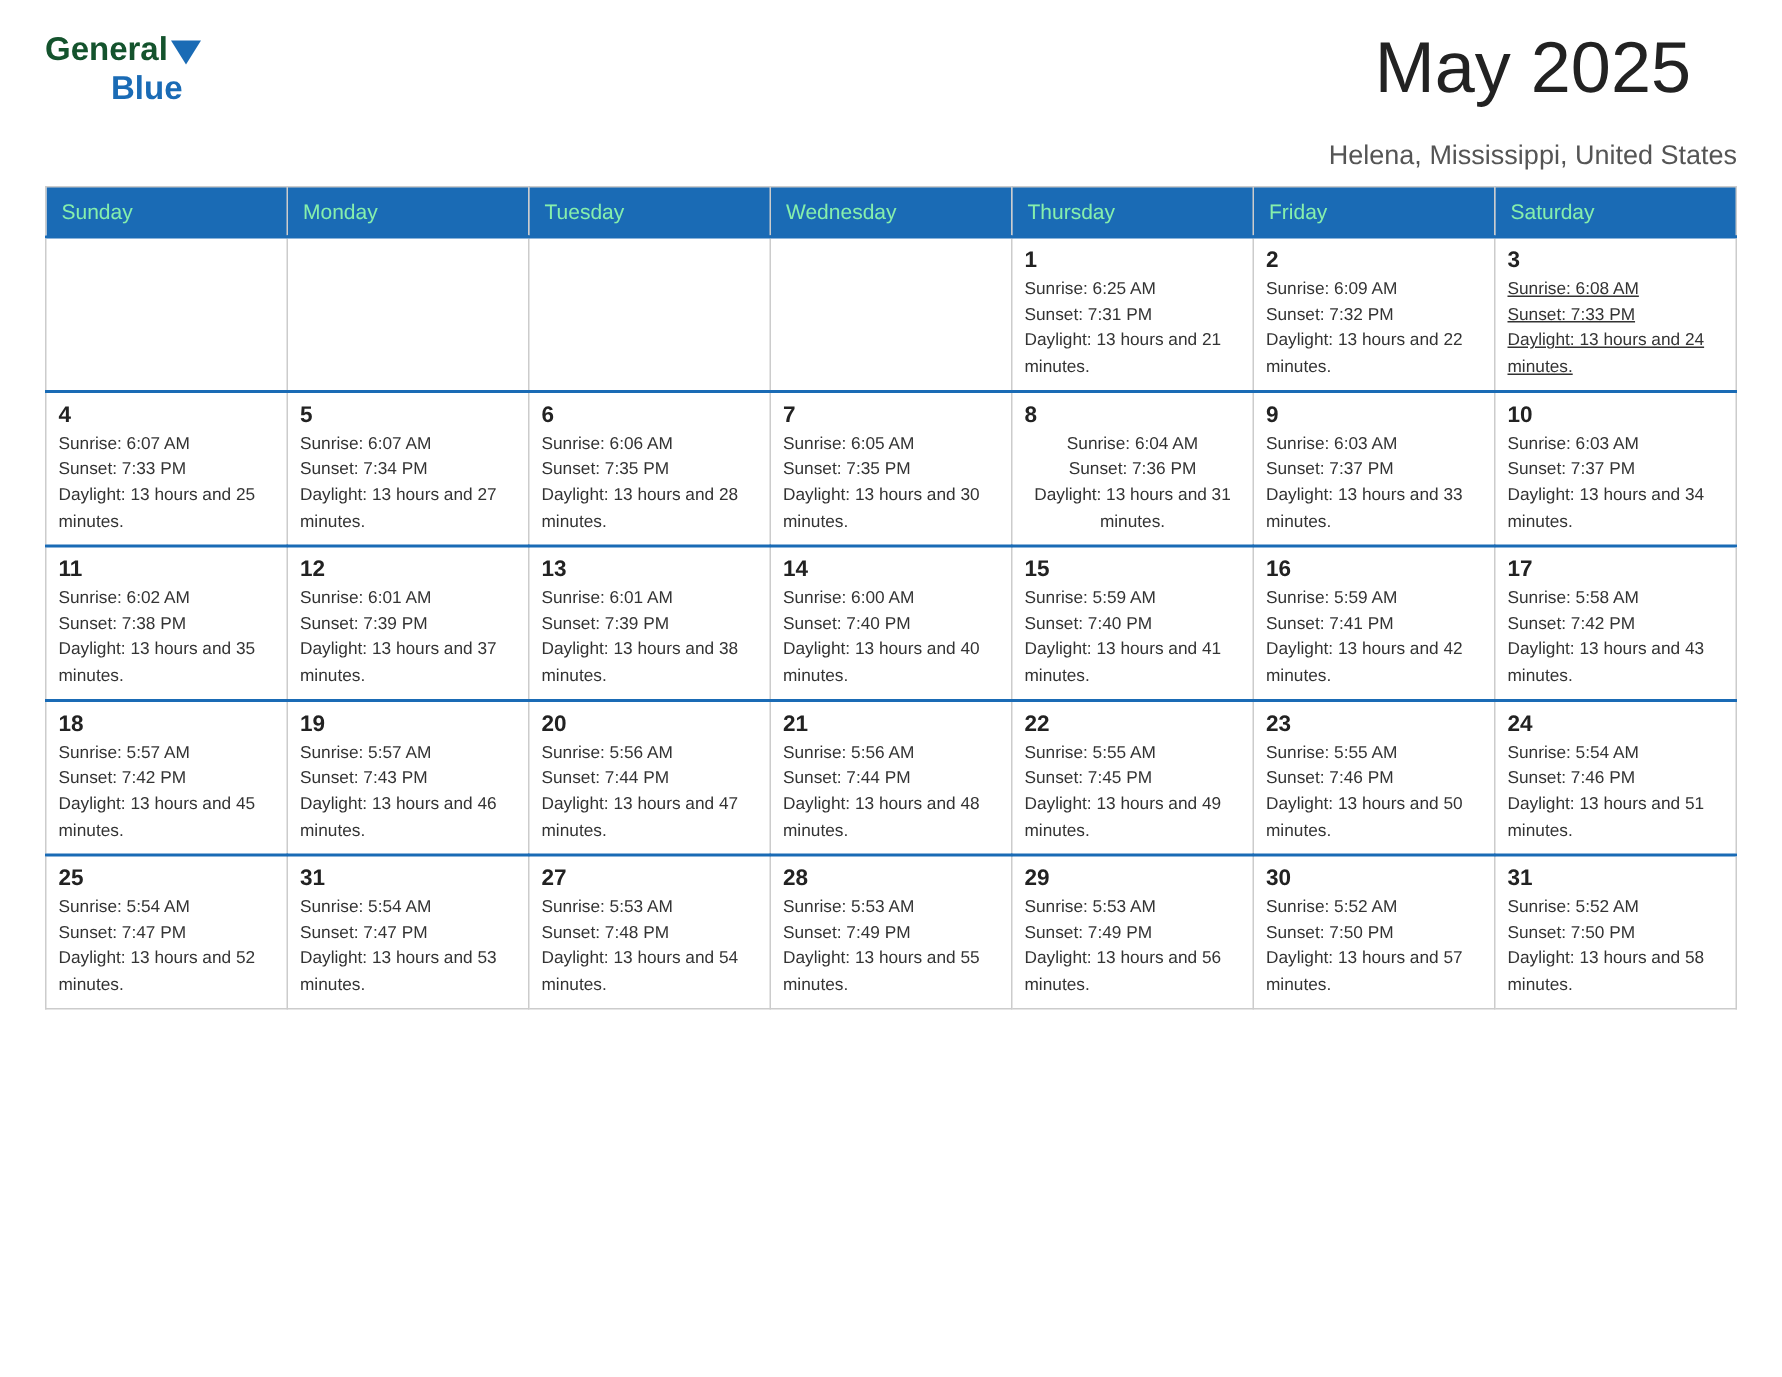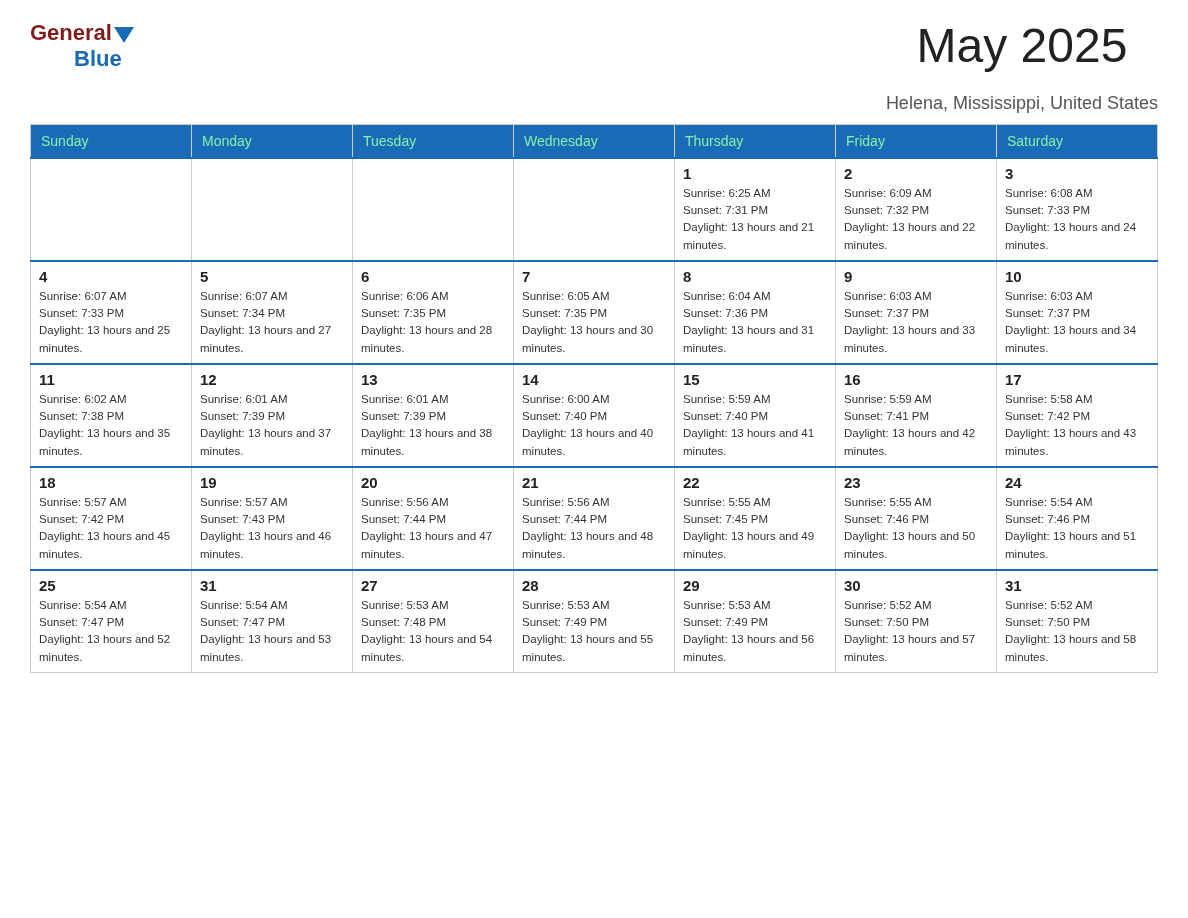--- a/index.html
+++ b/index.html
@@ -12,21 +12,21 @@
     }
     .header {
       display: flex;
       justify-content: space-between;
       align-items: flex-start;
       margin-bottom: 10px;
     }
     .logo-text-general {
       font-size: 22px;
       font-weight: bold;
-      color: #7f1d1d;
+      color: #14532d;
     }
     .logo-text-blue {
       font-size: 22px;
       font-weight: bold;
       color: #1a6bb5;
       margin-left: 44px;
     }
     .logo-icon {
       width: 0;
       height: 0;
@@ -149,21 +149,21 @@
 Daylight: 13 hours and 21 minutes.</div>
         </td>
         <td>
           <span class="day-number">2</span>
           <div class="day-info" style="white-space: pre-line;">Sunrise: 6:09 AM
 Sunset: 7:32 PM
 Daylight: 13 hours and 22 minutes.</div>
         </td>
         <td>
           <span class="day-number">3</span>
-          <div class="day-info" style="white-space: pre-line;">Sunrise: 6:08 AM
+          <div class="day-info" style="white-space: pre-line; text-decoration: underline;">Sunrise: 6:08 AM
 Sunset: 7:33 PM
 Daylight: 13 hours and 24 minutes.</div>
         </td>
       </tr>
       <tr>
         <td>
           <span class="day-number">4</span>
           <div class="day-info" style="white-space: pre-line;">Sunrise: 6:07 AM
 Sunset: 7:33 PM
 Daylight: 13 hours and 25 minutes.</div>
@@ -181,21 +181,21 @@
 Daylight: 13 hours and 28 minutes.</div>
         </td>
         <td>
           <span class="day-number">7</span>
           <div class="day-info" style="white-space: pre-line;">Sunrise: 6:05 AM
 Sunset: 7:35 PM
 Daylight: 13 hours and 30 minutes.</div>
         </td>
         <td>
           <span class="day-number">8</span>
-          <div class="day-info" style="white-space: pre-line;">Sunrise: 6:04 AM
+          <div class="day-info" style="white-space: pre-line; text-align: center;">Sunrise: 6:04 AM
 Sunset: 7:36 PM
 Daylight: 13 hours and 31 minutes.</div>
         </td>
         <td>
           <span class="day-number">9</span>
           <div class="day-info" style="white-space: pre-line;">Sunrise: 6:03 AM
 Sunset: 7:37 PM
 Daylight: 13 hours and 33 minutes.</div>
         </td>
         <td>

